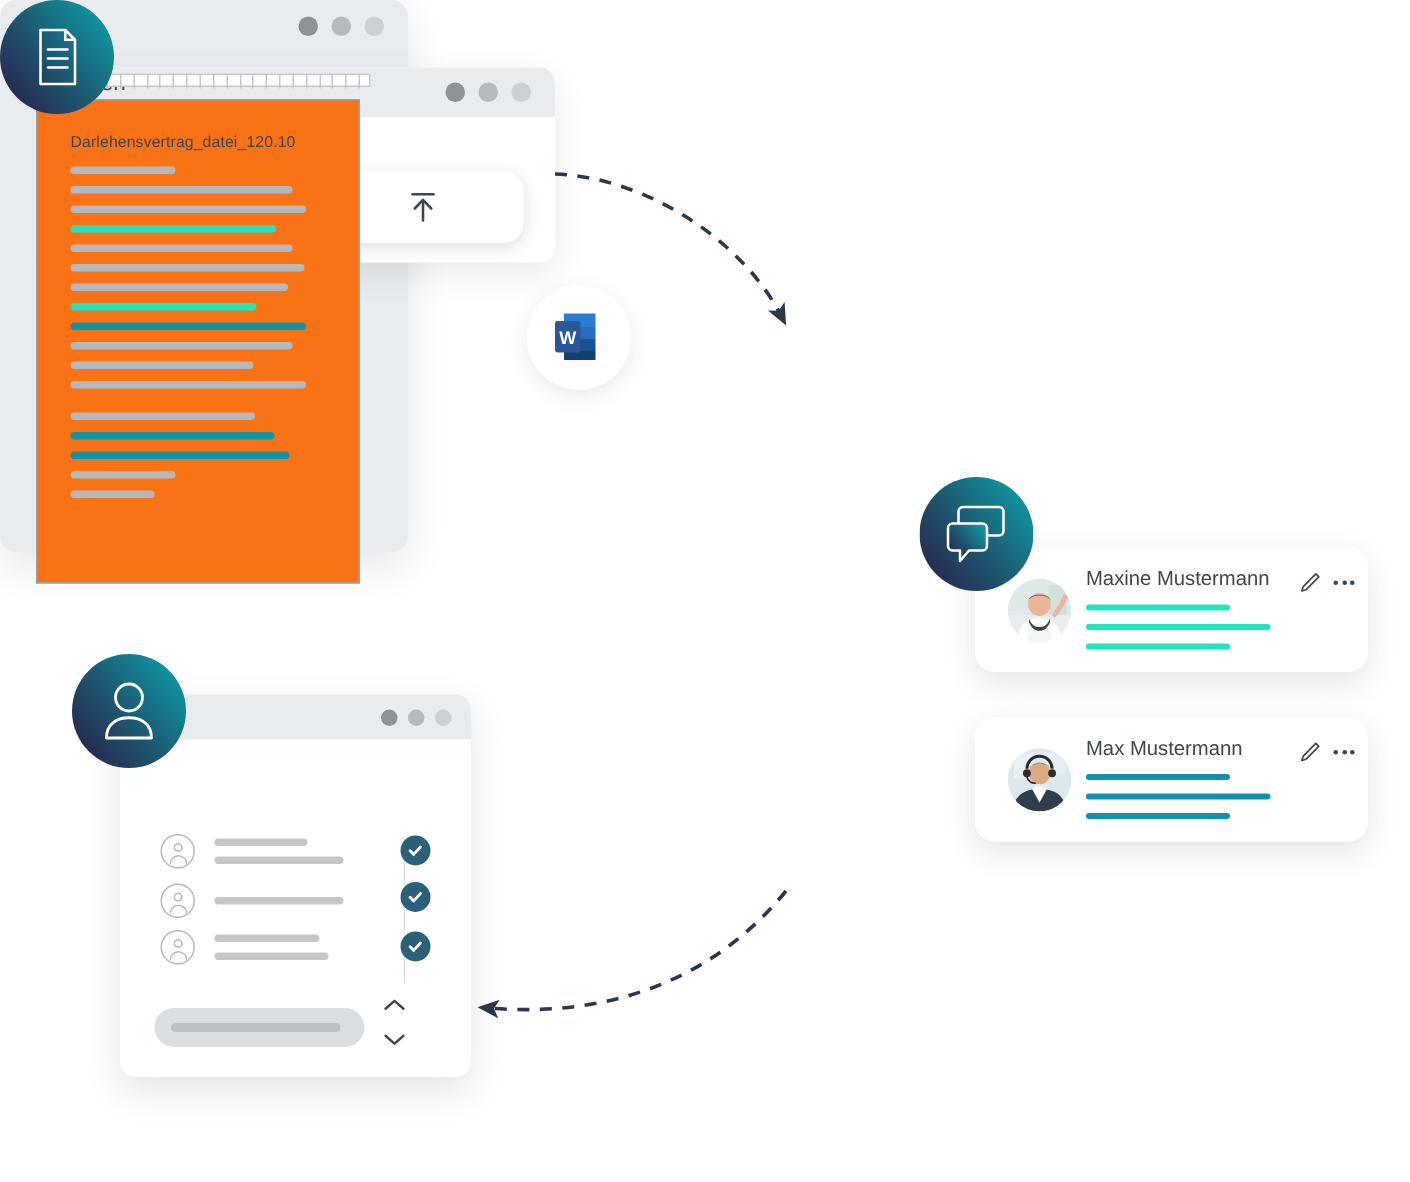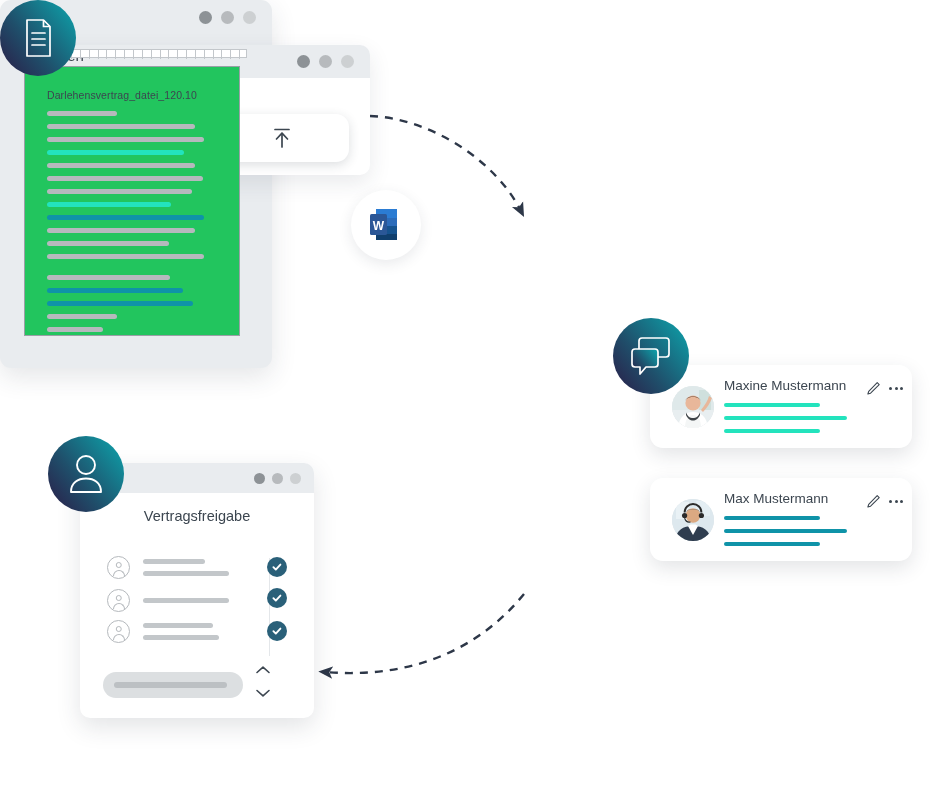--- a/index.html
+++ b/index.html
@@ -77,22 +77,22 @@
   }
   #document-window .titlebar{height:34px;width:100%;background:transparent;}
   #doc-ruler{
     position:absolute;left:17px;top:49px;width:230px;height:9px;
     background:#ffffff;border:1px solid #c3c7cb;box-sizing:border-box;
   }
   #doc-ruler .tick{
     position:absolute;top:0;width:1px;height:9px;background:#c3c7cb;
   }
   #doc-page{
-    position:absolute;left:24px;top:66px;width:216px;height:270px;
-    background:#22c55e;border:1px solid #9aa0a6;box-sizing:border-box;text-align:right;
+    position:absolute;left:24px;top:66px;width:216px;height:323px;
+    background:#f97316;border:1px solid #9aa0a6;box-sizing:border-box;text-align:right;
   }
   #doc-filename{
     position:absolute;left:22px;top:22px;
     font-size:10.5px;color:#3c4650;white-space:nowrap;letter-spacing:.1px;
   }
   #doc-body{position:absolute;left:22px;top:44px;right:10px;}
   #doc-body .dline{height:5px;border-radius:2.5px;}
 
   
   #approval-window{
@@ -304,21 +304,20 @@
 
   <div class="win" id="approval-window">
     <div class="titlebar">
       <div class="dots">
         <span class="dot d1"></span>
         <span class="dot d2"></span>
         <span class="dot d3"></span>
       </div>
     </div>
 
-    <div id="approval-title">Vertragsfreigabe</div>
 
     <div id="approval-divider"></div>
 
     <div class="approval-row" style="top:93px;">
       <span class="person-ic"></span>
       <span class="bars">
         <span class="b" style="display:block;width:62px;margin-bottom:7px;"></span>
         <span class="b" style="display:block;width:86px;"></span>
       </span>
     </div>

